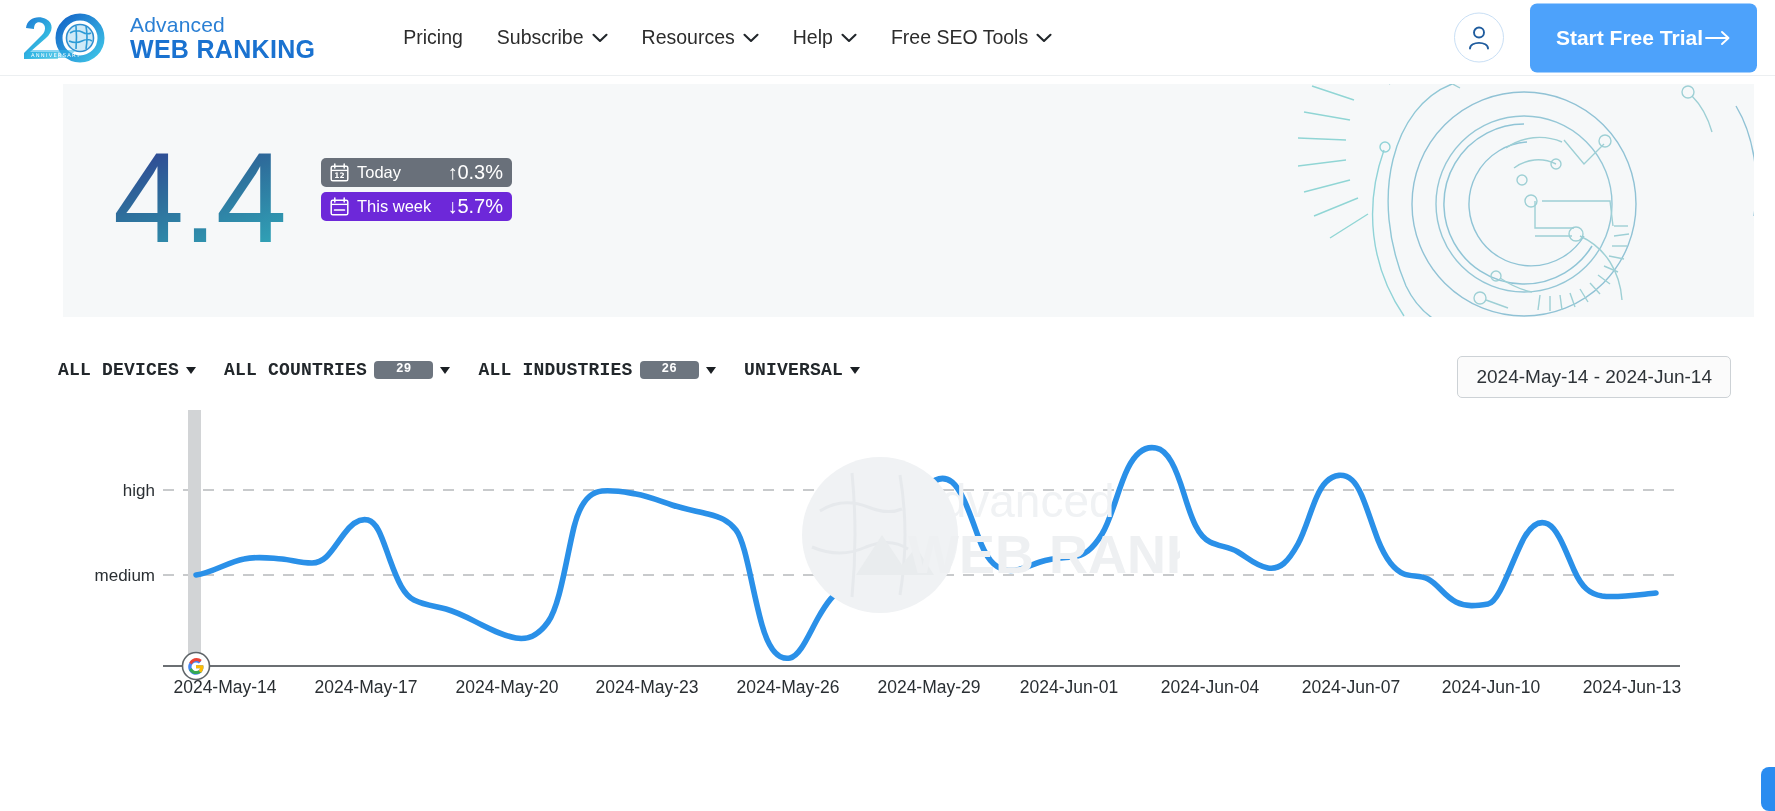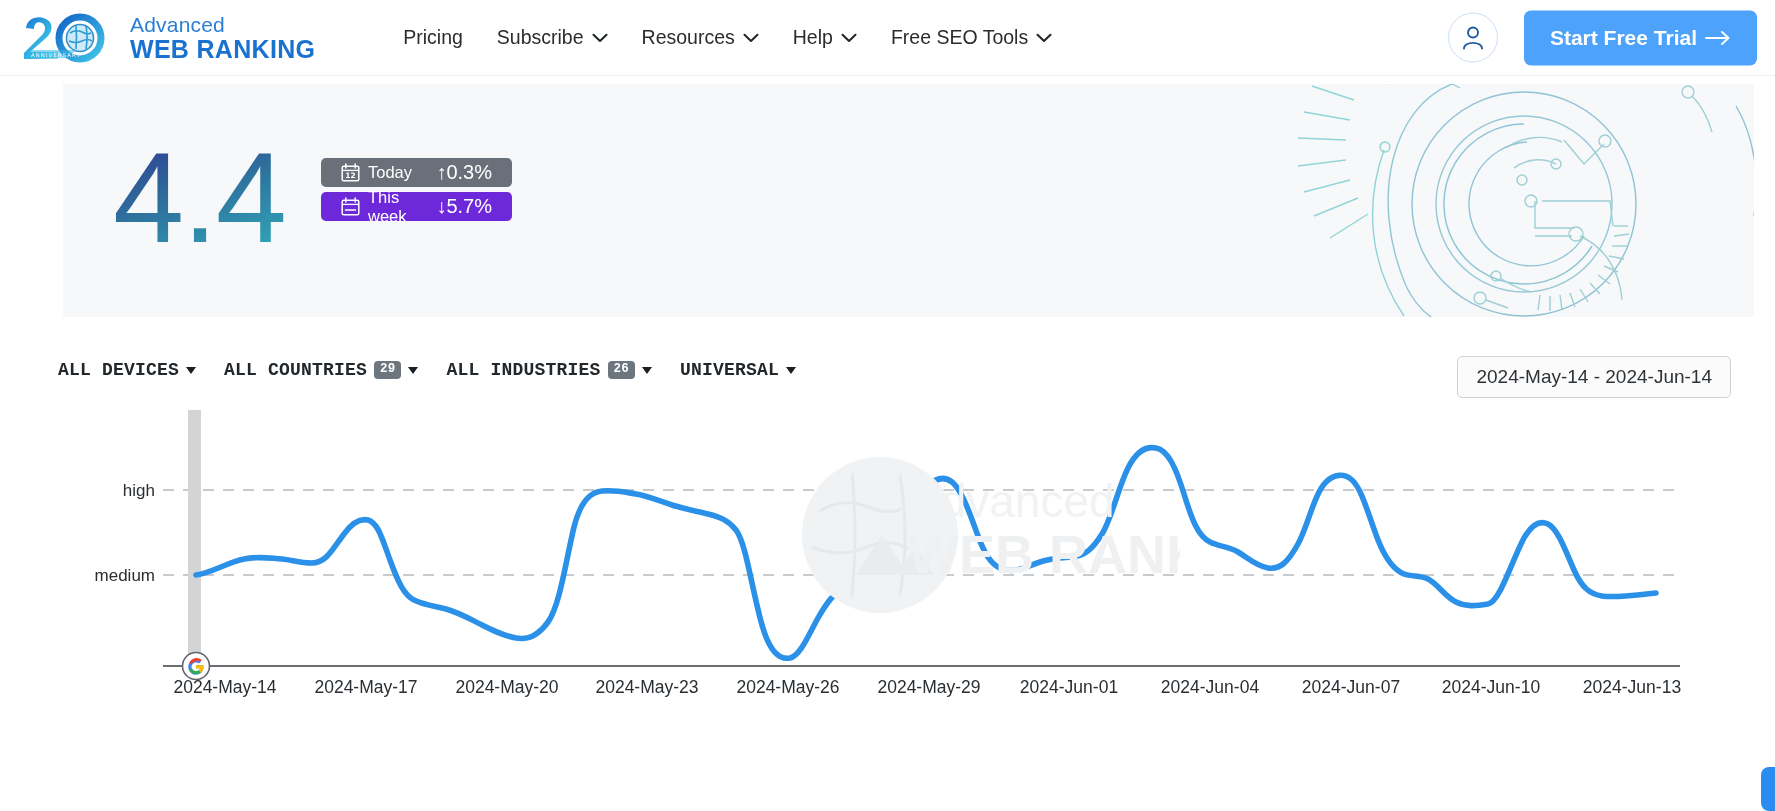--- a/index.html
+++ b/index.html
@@ -54,22 +54,22 @@
   .avatar-btn {
     width: 50px; height: 50px; border-radius: 50%;
     border: 1.6px solid #c9dff5;
     display: flex; align-items: center; justify-content: center;
     background: #fff; cursor: pointer;
   }
   .cta-btn {
     background: #4da2fb; color: #fff;
     font-size: 21px; font-weight: 700;
     border: none; border-radius: 7px;
-    height: 55px; padding: 0 26px;
-    display: flex; align-items: center; gap: 8px;
+    height: 69px; padding: 0 26px;
+    display: flex; align-items: center; gap: 2px;
     cursor: pointer; white-space: nowrap;
   }
 
   
   .hero {
     position: absolute;
     left: 63px; top: 84px;
     width: 1691px; height: 233px;
     background: #f6f8f9;
     overflow: hidden;
@@ -89,21 +89,21 @@
   }
 
   .badges {
     position: absolute; left: 258px; top: 74px;
     display: flex; flex-direction: column; gap: 5px;
   }
   .badge {
     display: flex; align-items: center;
     width: 191px; height: 29px;
     border-radius: 5px;
-    padding: 0 20px;
+    padding: 0 9px;
     color: #fff; font-size: 16.5px;
   }
   .badge.grey  { background: #69707a; }
   .badge.green { background: #6d28d9; }
   .badge .b-label { margin-left: 8px; }
   .badge .b-val { margin-left: auto; font-weight: 400; font-size: 20px; }
   .cal-icon { flex: none; }
 
   
   .filterbar {
@@ -117,21 +117,21 @@
   }
   .filter {
     display: flex; align-items: center; gap: 7px;
     font-size: 18px; font-weight: 700; color: #22272b;
     letter-spacing: .2px; cursor: pointer; white-space: nowrap; font-family: Liberation Mono, monospace;
   }
   .fcount {
     background: #6d757f; color: #fff;
     font-size: 12.5px; font-weight: 700;
     border-radius: 4px;
-    padding: 2px 6px 3px;
+    padding: 2px 22px 3px;
     line-height: 1;
   }
   .tri-down {
     width: 0; height: 0;
     border-left: 5.5px solid transparent;
     border-right: 5.5px solid transparent;
     border-top: 7px solid #1b1f23;
     display: inline-block;
   }
 

